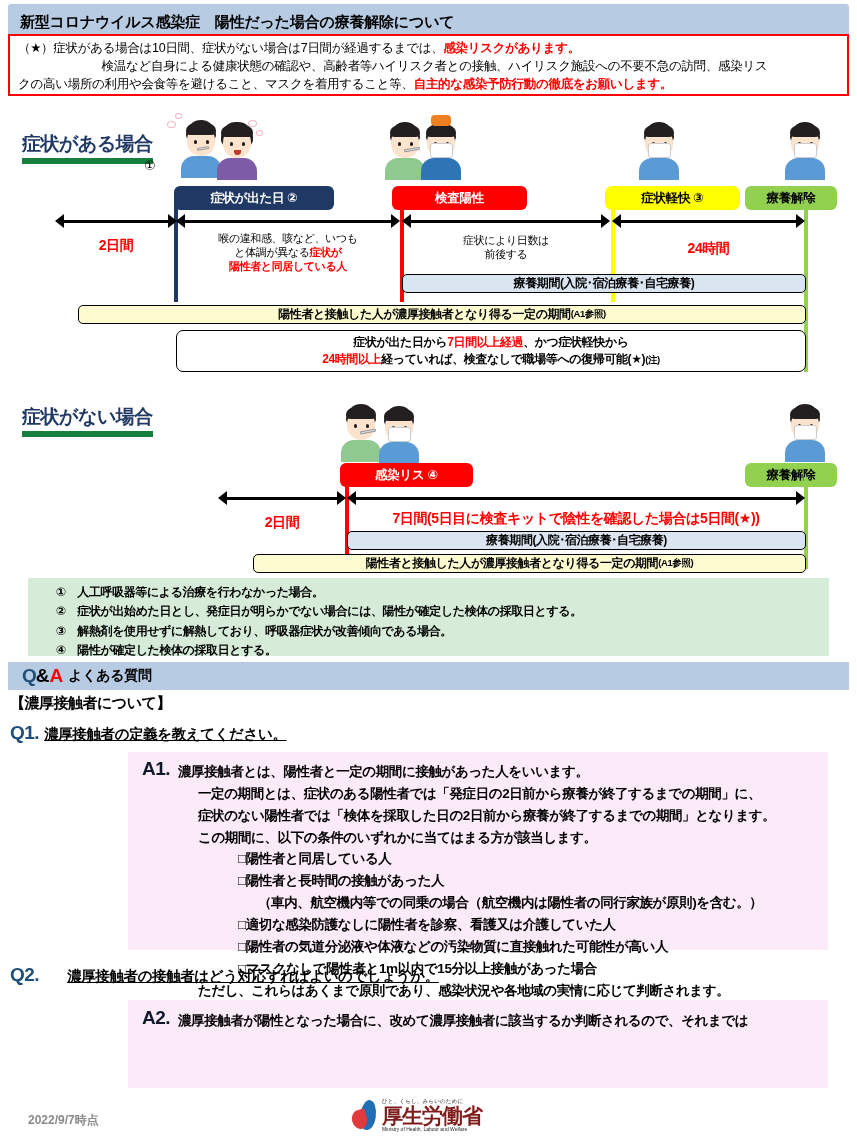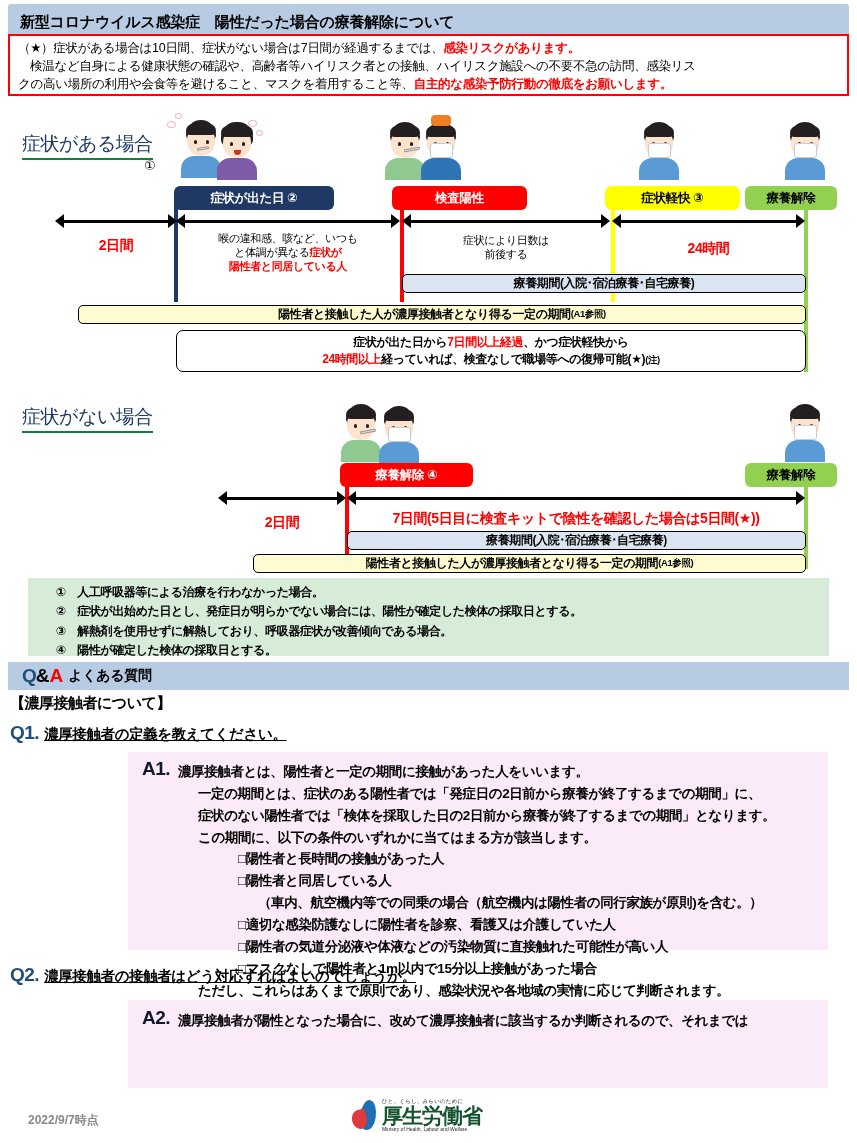--- a/index.html
+++ b/index.html
@@ -26,22 +26,22 @@
     position:absolute; left:8px; top:34px; width:841px; height:62px;
     border:2px solid #ff0000; background:#fff;
     padding:4px 8px 0 8px;
     font-size:12.5px; line-height:1.42; letter-spacing:-0.3px;
   }
   .red{ color:#ff0000; font-weight:bold; }
   .redn{ color:#ff0000; }
 
   
   .sec-label{
-    position:absolute; font-size:19px; font-weight:normal; color:#1f3864;
-    border-bottom:2px solid #15803d; padding-bottom:1px; letter-spacing:-0.5px;
+    position:absolute; font-size:19px; font-weight:bold; color:#1f3864;
+    border-bottom:6px solid #15803d; padding-bottom:1px; letter-spacing:-0.5px;
   }
   .circ-num{ position:absolute; font-size:13px; color:#000; }
 
   
   .person{ position:absolute; width:46px; height:56px; }
   .p-hair{ position:absolute; left:8px; top:0; width:30px; height:21px;
     background:#231f20; border-radius:15px 15px 6px 6px; }
   .p-face{ position:absolute; left:9px; top:7px; width:28px; height:29px;
     background:#fbe3cd; border-radius:13px 13px 14px 14px; }
   .p-fringe{ position:absolute; left:8px; top:4px; width:30px; height:11px;
@@ -129,37 +129,37 @@
 
   
   .stamp{ position:absolute; left:28px; top:1112px; font-size:12px; font-weight:bold; color:#8a8a8a; }
   .logo{ position:absolute; left:352px; top:1098px; display:flex; align-items:center; }
   .logo-mark{ position:relative; width:26px; height:30px; margin-right:4px; }
   .logo-blue{ position:absolute; left:8px; top:0; width:16px; height:30px;
     background:#1f6fb5; border-radius:50% 50% 45% 45%/55% 55% 45% 45%; transform:rotate(8deg); }
   .logo-red{ position:absolute; left:0; top:10px; width:15px; height:19px;
     background:#e03a3e; border-radius:50% 10% 50% 50%; transform:rotate(-15deg); }
   .logo-txt-top{ font-size:5.5px; letter-spacing:0.2px; color:#231f20; }
-  .logo-txt-main{ font-size:21px; font-weight:bold; letter-spacing:-1px; color:#14532d; line-height:1; }
+  .logo-txt-main{ font-size:21px; font-weight:bold; letter-spacing:-1px; color:#7f1d1d; line-height:1; }
   .logo-txt-sub{ font-size:5px; letter-spacing:0px; color:#231f20; }
 </style>
 </head>
 <body>
 
 <div class="page">
 
   <div class="title-bar">
     <span>新型コロナウイルス感染症　陽性だった場合の療養解除について</span>
   </div>
 
   <div class="alert-box">
     <div>
       <span>（★）症状がある場合は10日間、症状がない場合は7日間が経過するまでは、</span><span class="red">感染リスクがあります。</span>
     </div>
-    <div style="padding-left:12px;">
+    <div style="padding-left:12px;text-align:center;">
       <span>検温など自身による健康状態の確認や、高齢者等ハイリスク者との接触、ハイリスク施設への不要不急の訪問、感染リス</span>
     </div>
     <div>
       <span>クの高い場所の利用や会食等を避けること、マスクを着用すること等、</span><span class="red">自主的な感染予防行動の徹底をお願いします。</span>
     </div>
   </div>
 
   <div class="sec-label" style="left:22px; top:131px;">症状がある場合</div>
   <div class="circ-num" style="left:144px; top:158px;">①</div>
 
@@ -311,21 +311,21 @@
   <div class="person" style="left:782px; top:404px;">
     <div class="p-hair"></div>
       <div class="p-face"></div>
       <div class="p-fringe"></div>
     <div class="p-eye l"></div>
       <div class="p-eye r"></div>
     <div class="p-mask"></div>
     <div class="p-body" style="background:#5b9bd5;"></div>
   </div>
 
-  <div class="tl-chip" style="left:340px; top:463px; width:133px; background:#ff0000; color:#fff;">療養解除 ④</div>
+  <div class="tl-chip" style="left:340px; top:463px; width:133px; background:#ff0000; color:#fff;">感染リス ④</div>
   <div class="tl-chip" style="left:745px; top:463px; width:92px; background:#92d050; color:#000;">療養解除</div>
 
   <div class="vline" style="left:345px; top:477px; height:92px; background:#ff0000;"></div>
   <div class="vline" style="left:804px; top:477px; height:92px; background:#92d050;"></div>
 
   <div class="arrow-row" style="left:218px; top:491px; width:128px;">
     <div class="arrow-head l"></div>
       <div class="arrow-line"></div>
       <div class="arrow-head r"></div>
   </div>
@@ -366,30 +366,30 @@
     <span class="q-txt">濃厚接触者の定義を教えてください。</span>
   </div>
 
   <div class="a-box" style="left:128px; top:752px; width:700px; height:198px;"></div>
   <div class="a-no" style="left:142px; top:758px;">A1.</div>
   <div class="a-txt" style="left:178px; top:761px; width:648px;">
     <div>濃厚接触者とは、陽性者と一定の期間に接触があった人をいいます。</div>
     <div class="ind1">一定の期間とは、症状のある陽性者では「発症日の2日前から療養が終了するまでの期間」に、</div>
     <div class="ind1">症状のない陽性者では「検体を採取した日の2日前から療養が終了するまでの期間」となります。</div>
     <div class="ind1">この期間に、以下の条件のいずれかに当てはまる方が該当します。</div>
+    <div class="ind2">□陽性者と同居している人</div>
     <div class="ind2">□陽性者と長時間の接触があった人</div>
-    <div class="ind2">□陽性者と同居している人</div>
     <div class="ind3">（車内、航空機内等での同乗の場合（航空機内は陽性者の同行家族が原則)を含む。）</div>
     <div class="ind2">□適切な感染防護なしに陽性者を診察、看護又は介護していた人</div>
     <div class="ind2">□陽性者の気道分泌液や体液などの汚染物質に直接触れた可能性が高い人</div>
     <div class="ind2">□マスクなしで陽性者と1m以内で15分以上接触があった場合</div>
     <div class="ind1">ただし、これらはあくまで原則であり、感染状況や各地域の実情に応じて判断されます。</div>
   </div>
 
-  <div class="q-line" style="left:10px; top:964px;">
+  <div class="q-line" style="left:10px; top:964px;gap:23px;">
     <span class="q-no">Q2.</span>
     <span class="q-txt">濃厚接触者の接触者はどう対応すればよいのでしょうか。</span>
   </div>
 
   <div class="a-box" style="left:128px; top:1000px; width:700px; height:88px;"></div>
   <div class="a-no" style="left:142px; top:1007px;">A2.</div>
   <div class="a-txt" style="left:178px; top:1010px; width:648px;">
     <div>濃厚接触者が陽性となった場合に、改めて濃厚接触者に該当するか判断されるので、それまでは</div>
   </div>
 

